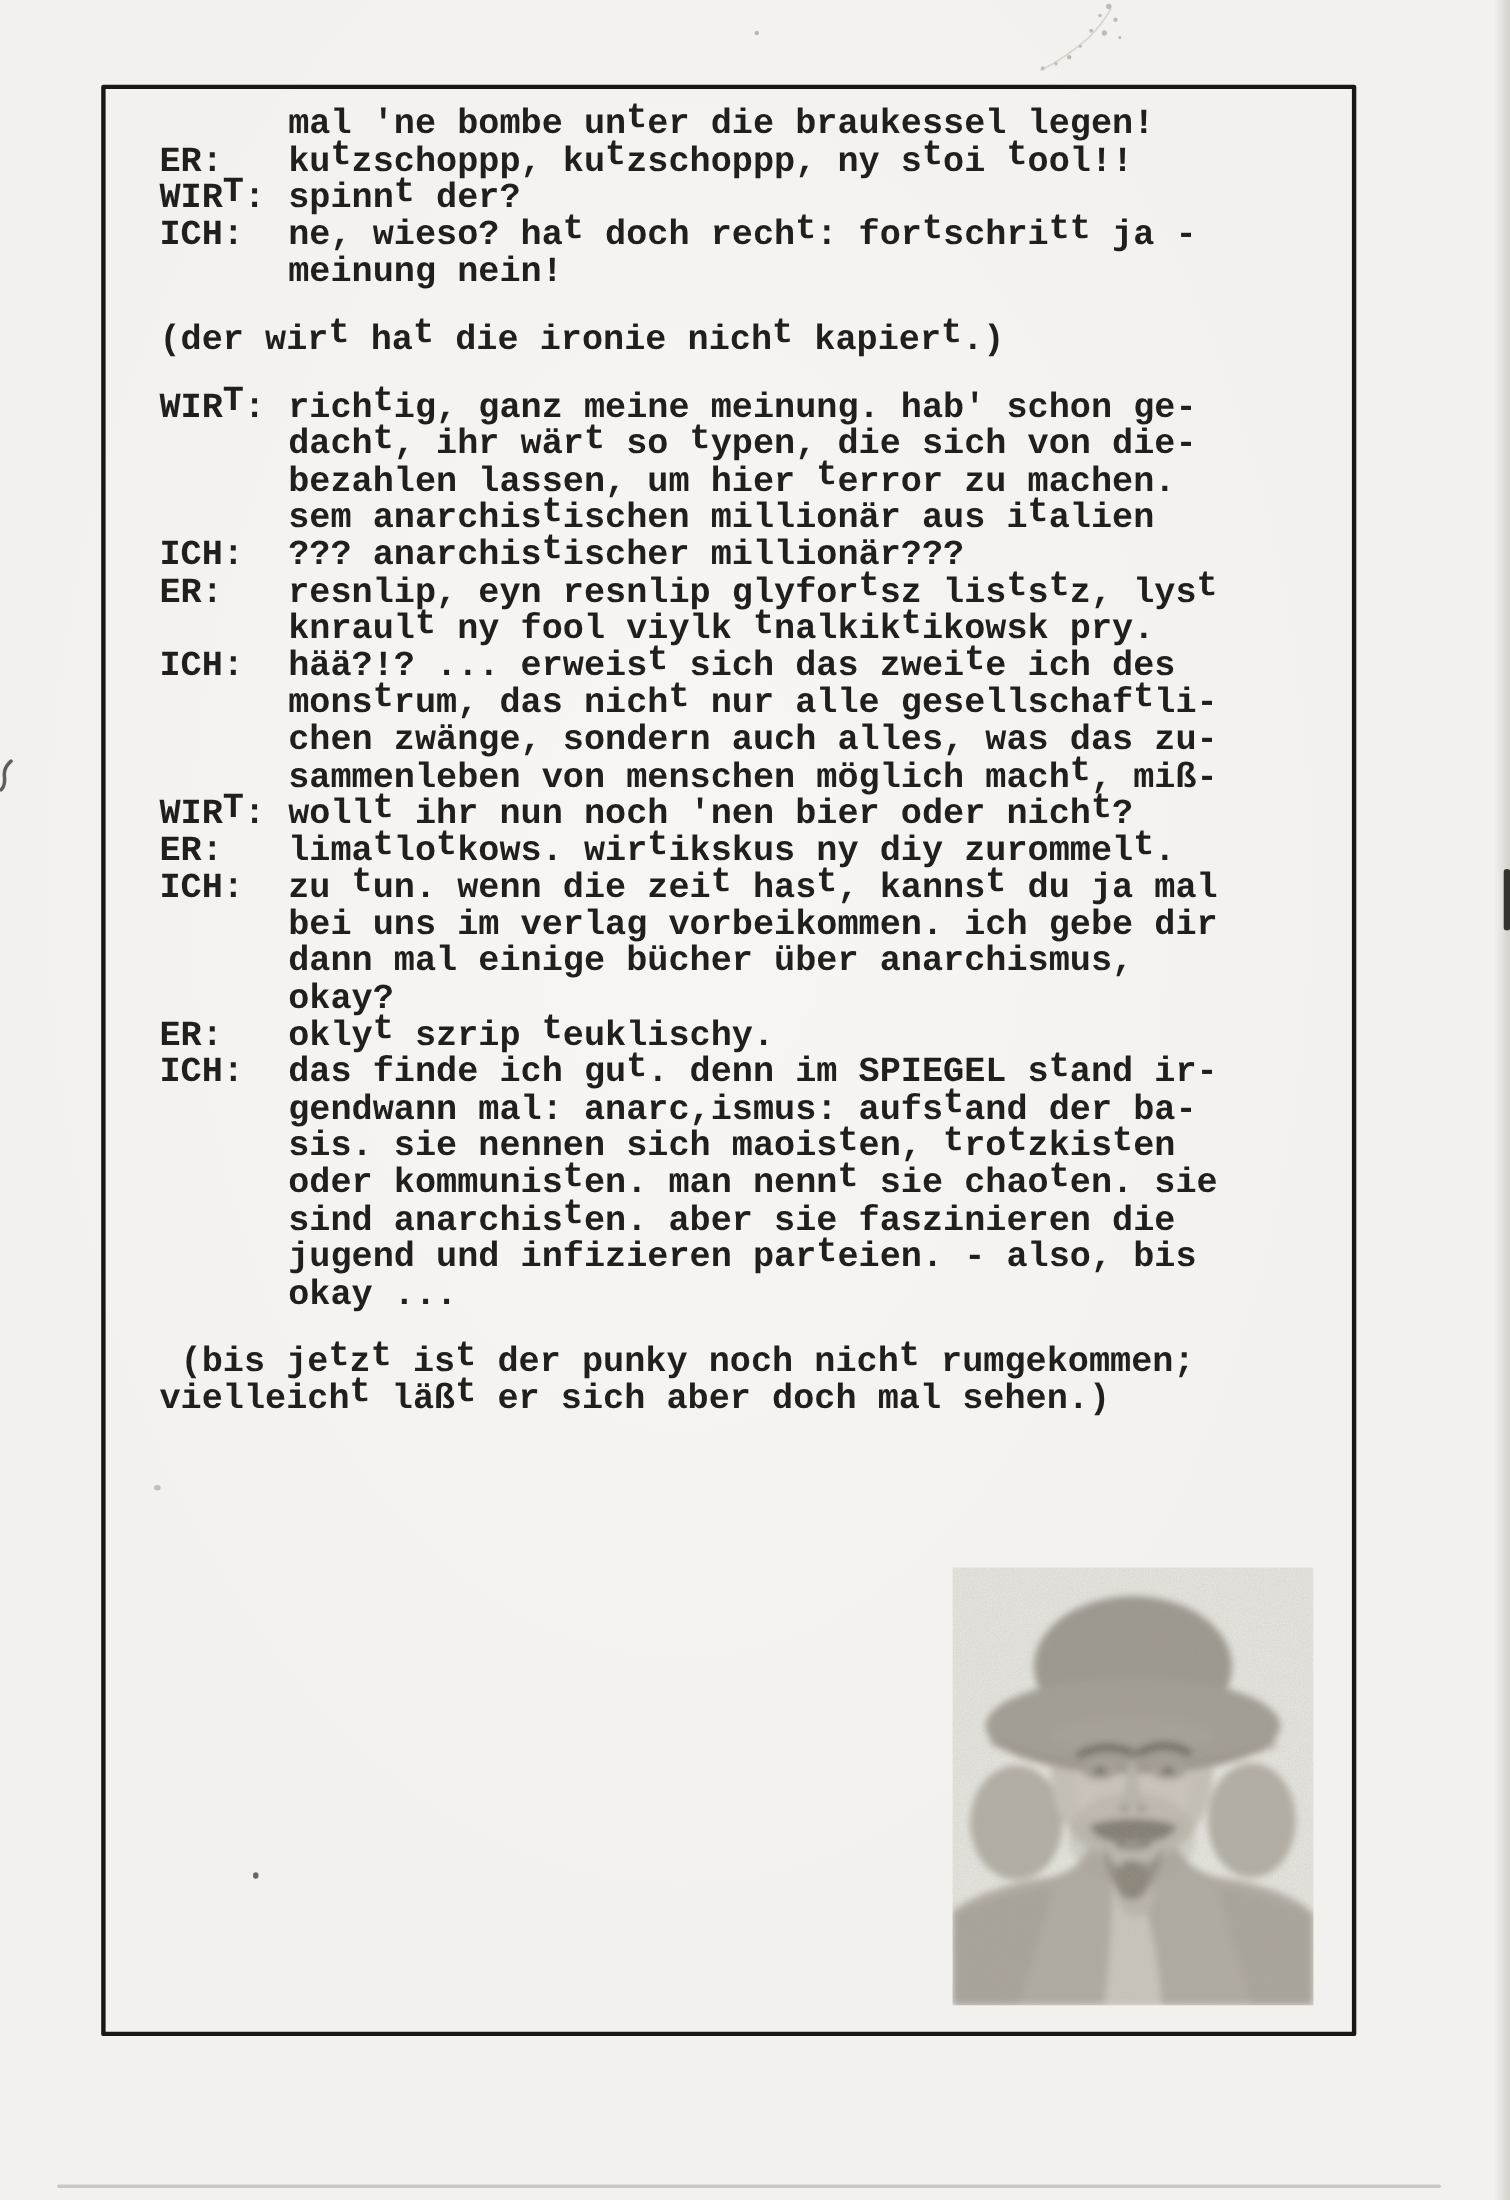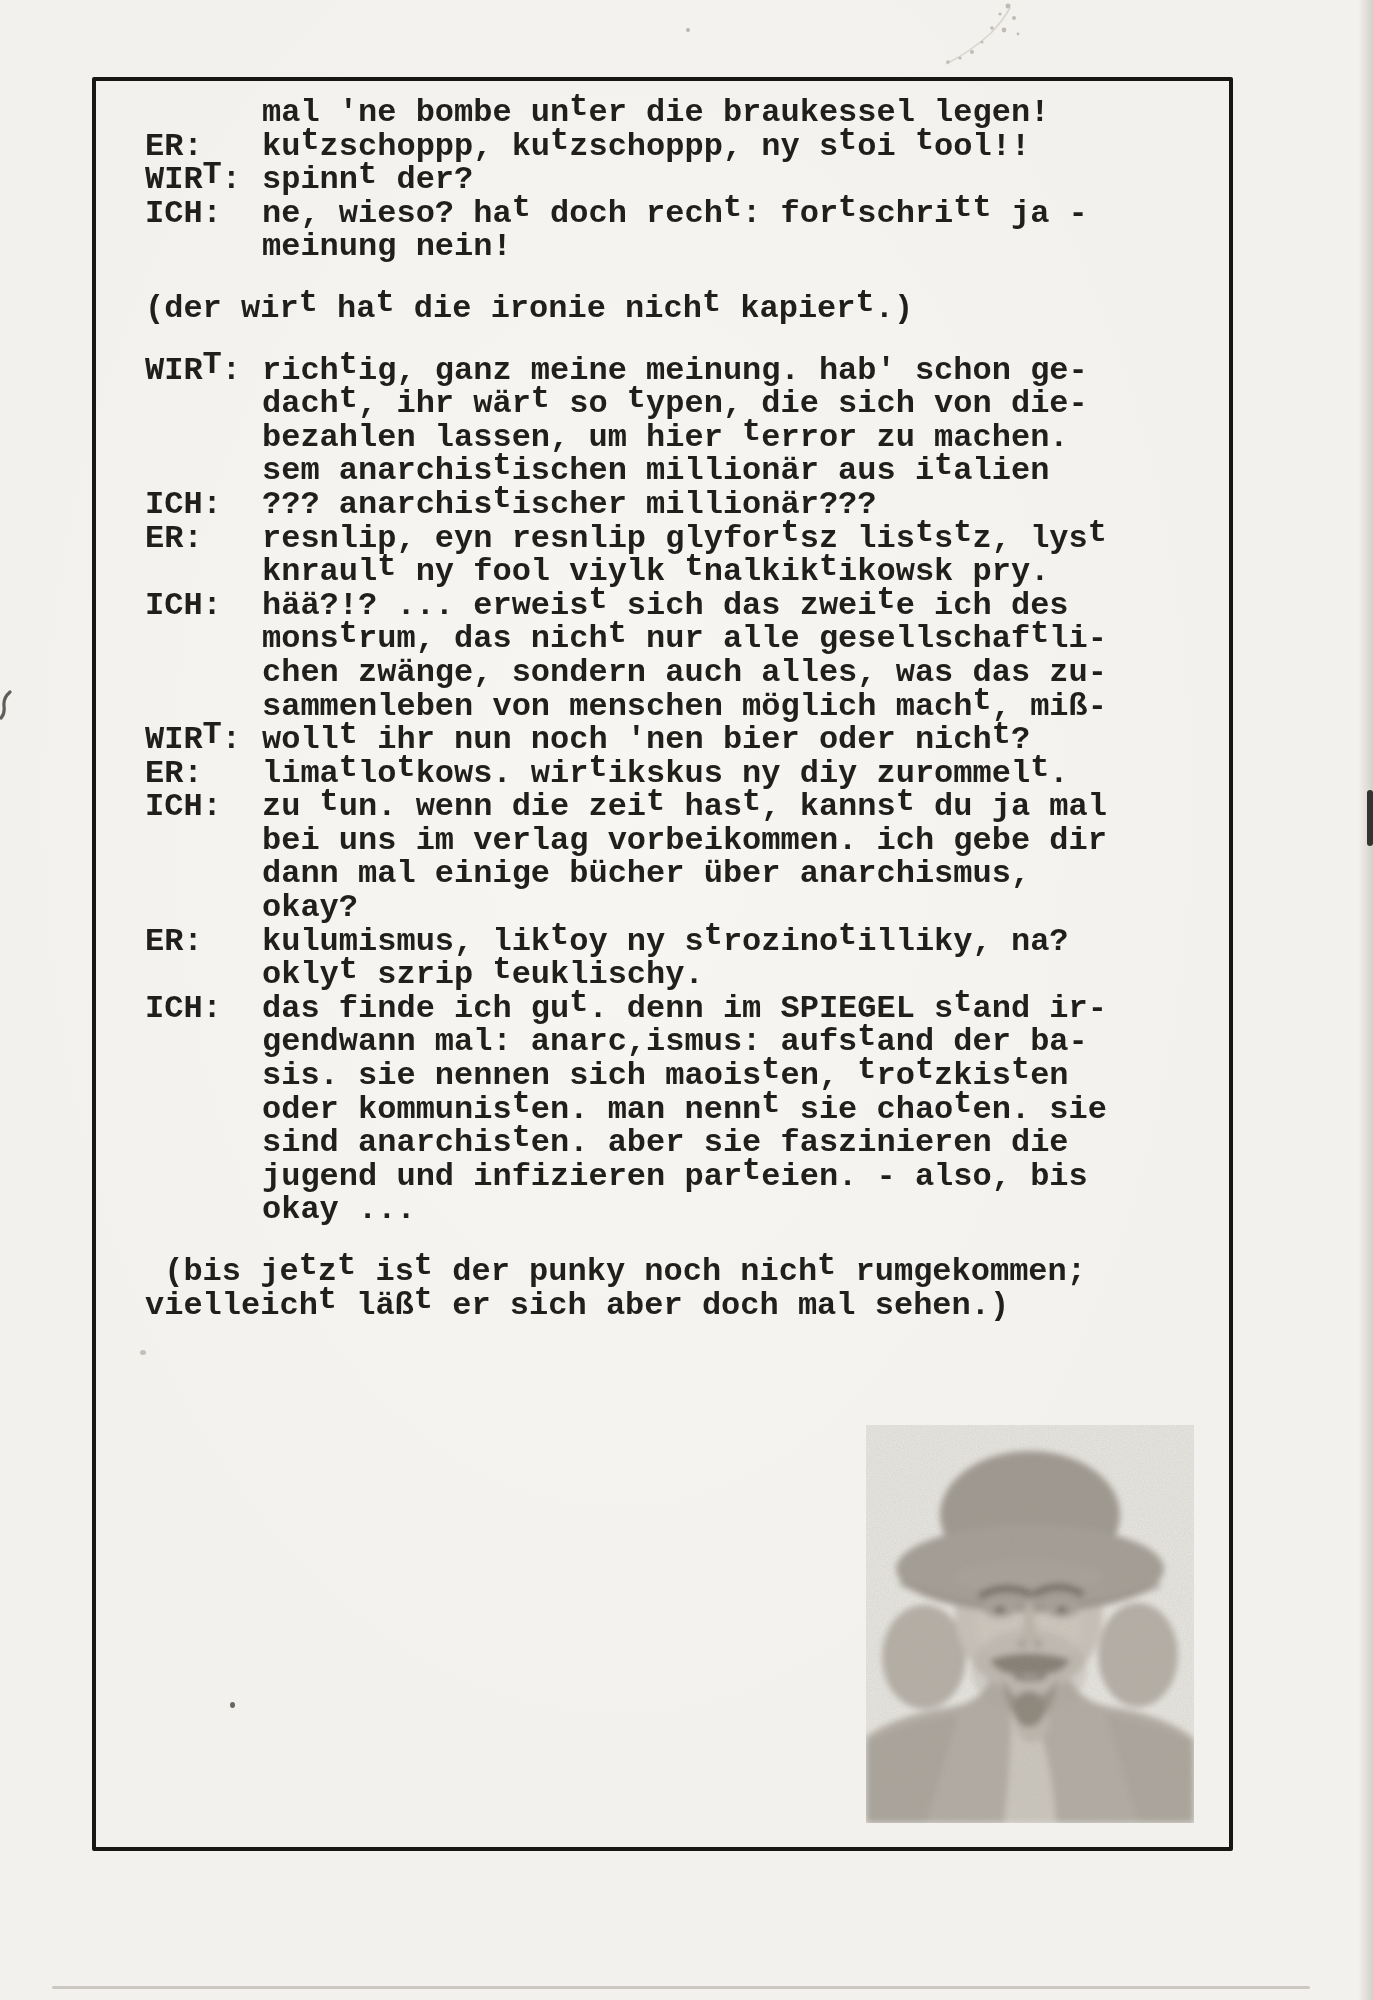--- a/index.html
+++ b/index.html
@@ -172,21 +172,20 @@
           <div class="lines">
             <div class="line">zu <span class="rt">t</span>un. wenn die zei<span class="rt">t</span> has<span class="rt">t</span>, kanns<span class="rt">t</span> du ja mal</div>
             <div class="line">bei uns im verlag vorbeikommen. ich gebe dir</div>
             <div class="line">dann mal einige bücher über anarchismus,</div>
             <div class="line">okay?</div>
           </div>
         </div>
         <div class="entry">
           <div class="speaker">ER:</div>
           <div class="lines">
-            <div class="line">kulumismus, lik<span class="rt">t</span>oy ny s<span class="rt">t</span>rozino<span class="rt">t</span>illiky, na?</div>
             <div class="line">okly<span class="rt">t</span> szrip <span class="rt">t</span>euklischy.</div>
           </div>
         </div>
         <div class="entry">
           <div class="speaker">ICH:</div>
           <div class="lines">
             <div class="line">das finde ich gu<span class="rt">t</span>. denn im SPIEGEL s<span class="rt">t</span>and ir-</div>
             <div class="line">gendwann mal: anarc,ismus: aufs<span class="rt">t</span>and der ba-</div>
             <div class="line">sis. sie nennen sich maois<span class="rt">t</span>en, <span class="rt">t</span>ro<span class="rt">t</span>zkis<span class="rt">t</span>en</div>
             <div class="line">oder kommunis<span class="rt">t</span>en. man nenn<span class="rt">t</span> sie chao<span class="rt">t</span>en. sie</div>

